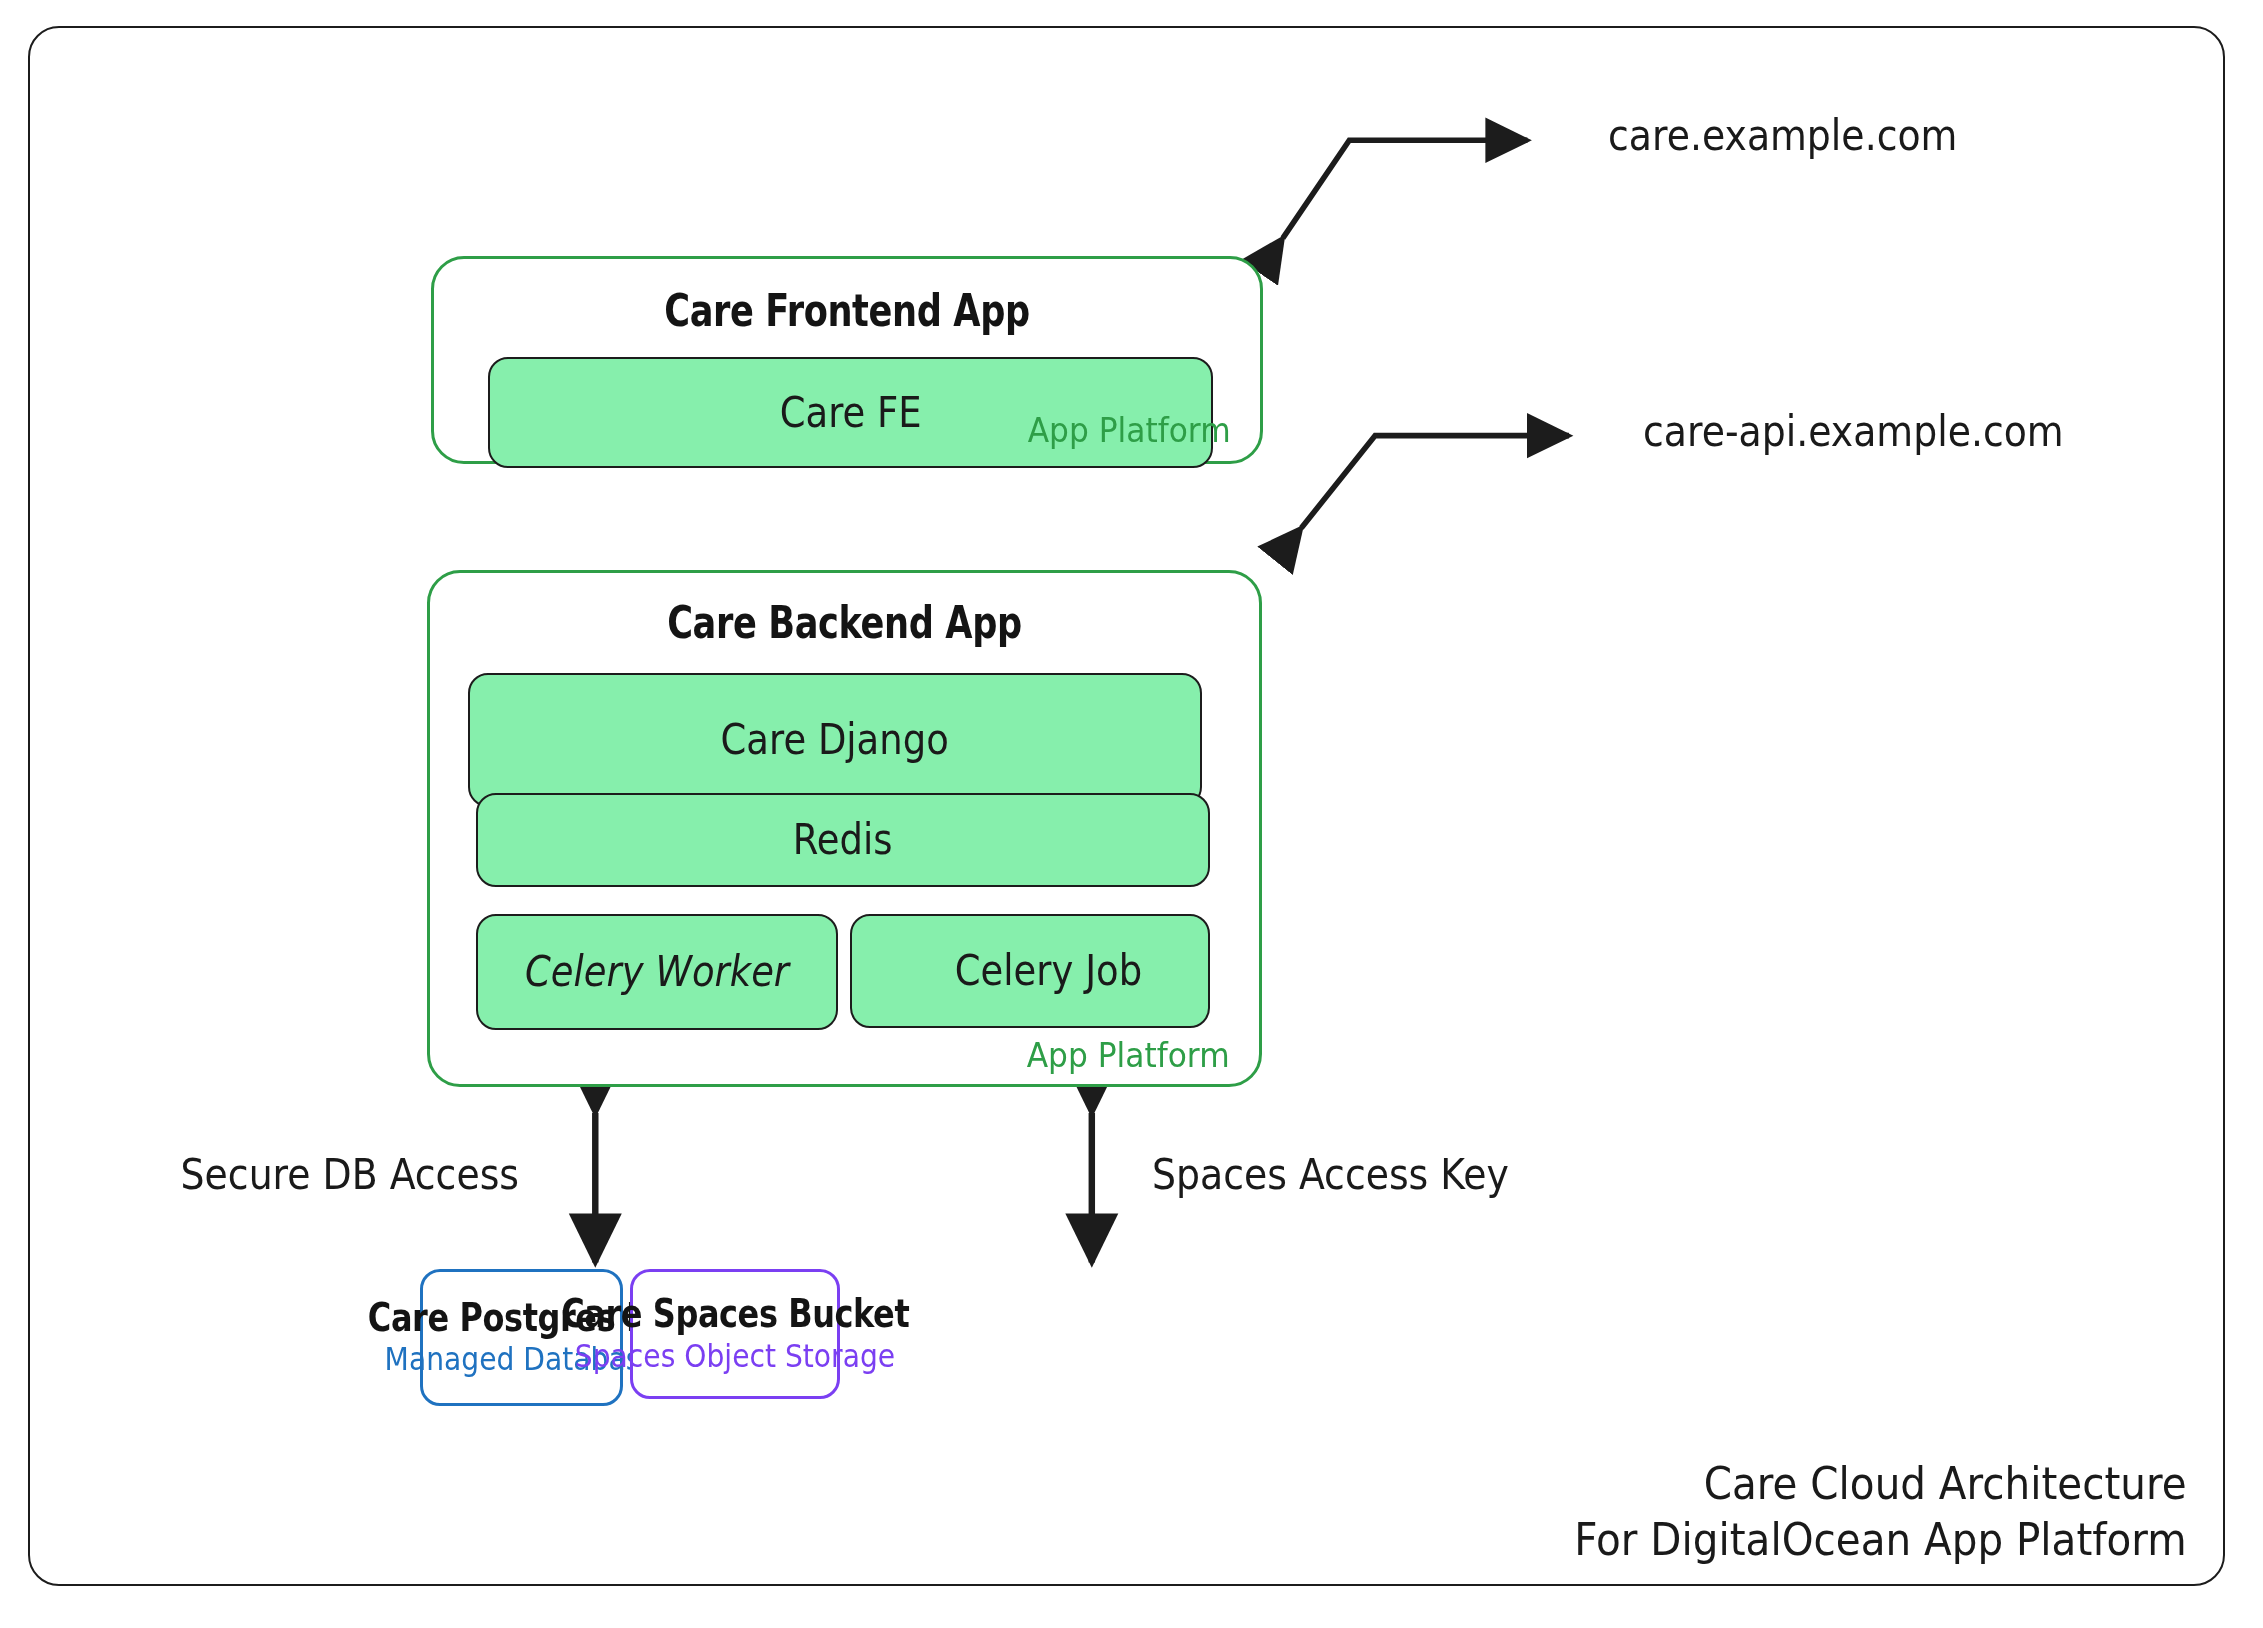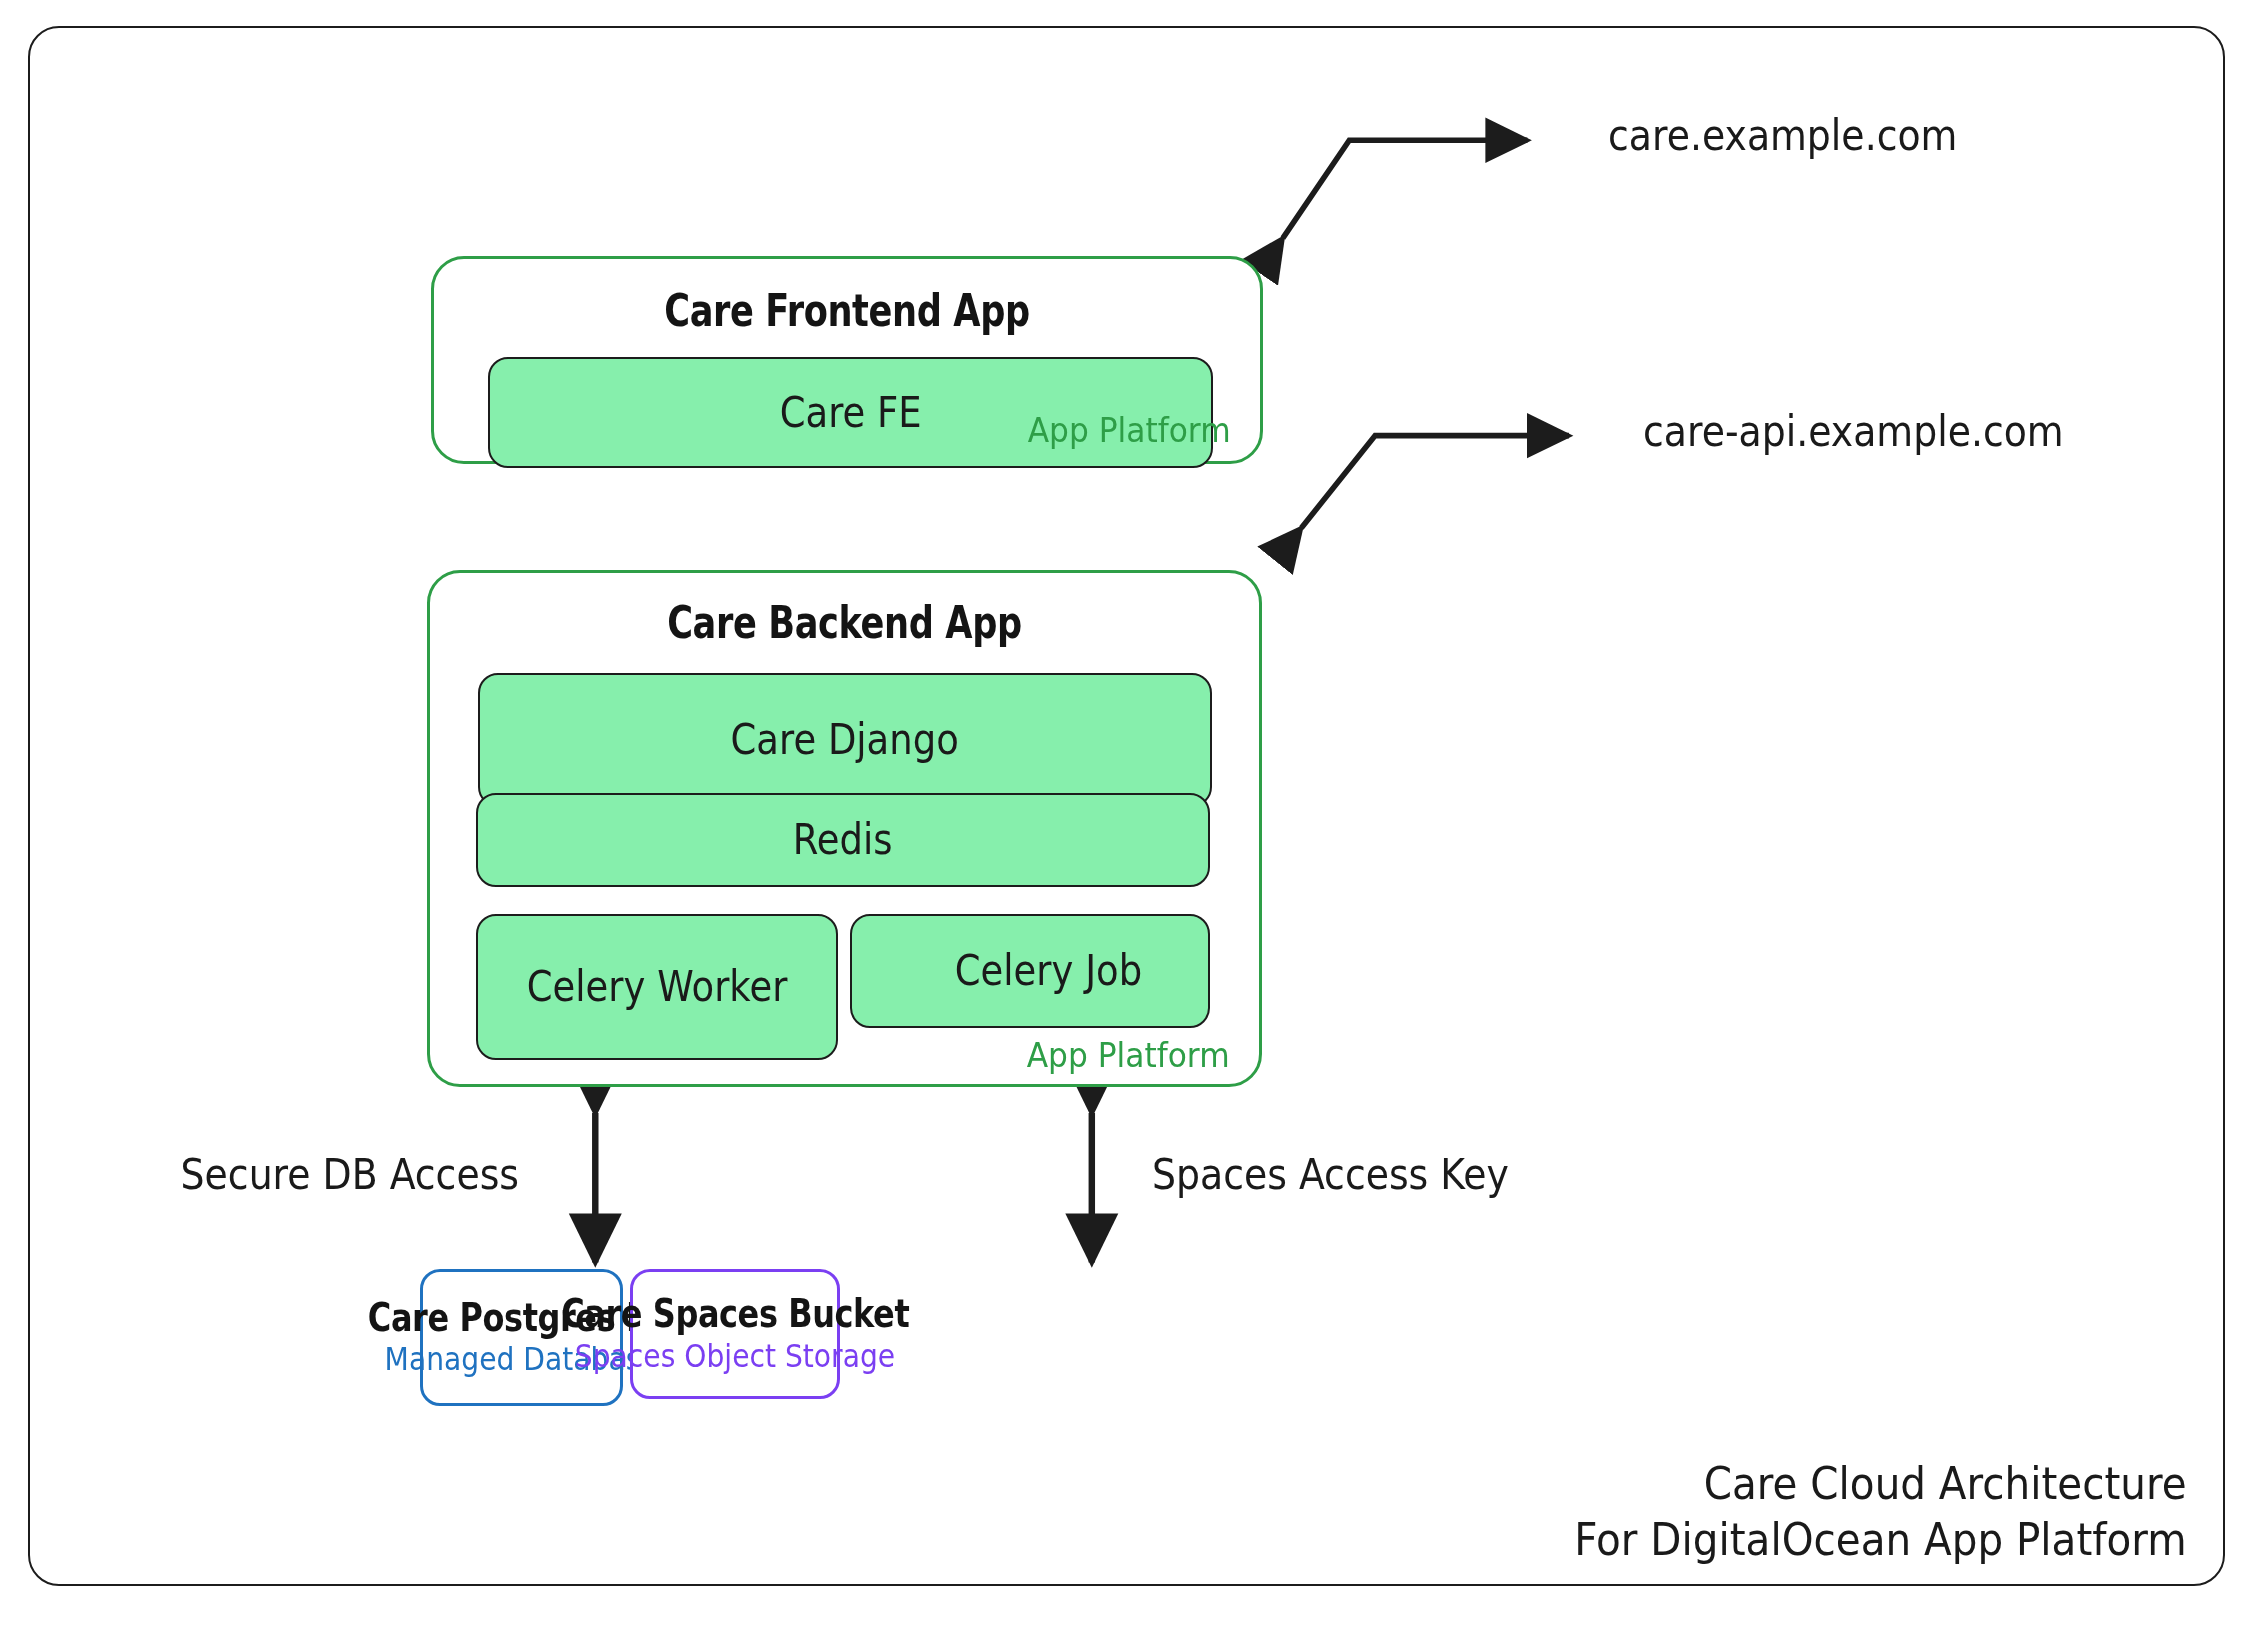--- a/index.html
+++ b/index.html
@@ -191,29 +191,29 @@
       <span class="svc-label">Care FE</span>
     </div>
 
     <div class="group-tag" style="right:29.5px; bottom:11px;">App Platform</div>
   </div>
 
   <div class="group-box" style="left:427px; top:570px; width:835px; height:517px;">
 
     <div class="group-title" style="top:24px; font-size:44px;">Care Backend App</div>
 
-    <div class="svc-box" style="left:48px; top:100px; width:734px; height:134px;">
+    <div class="svc-box" style="left:38px; top:100px; width:734px; height:134px;">
       <span class="svc-label">Care Django</span>
     </div>
 
     <div class="svc-box" style="left:46px; top:220px; width:734px; height:94px;">
       <span class="svc-label">Redis</span>
     </div>
 
-    <div class="svc-box" style="left:46px; top:341px; width:362px; height:146px;">
+    <div class="svc-box" style="left:46px; top:341px; width:362px; height:116px;font-style:italic;">
       <span class="svc-label">Celery Worker</span>
     </div>
 
     <div class="svc-box" style="left:420px; top:341px; width:360px; height:114px;padding-left:36px;">
       <span class="svc-label">Celery Job</span>
     </div>
 
     <div class="group-tag" style="right:29.5px; bottom:9.2px;">App Platform</div>
   </div>
 

